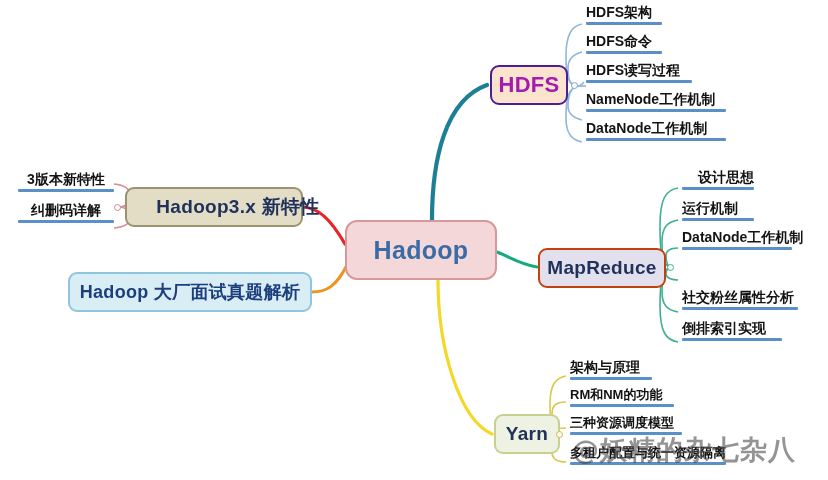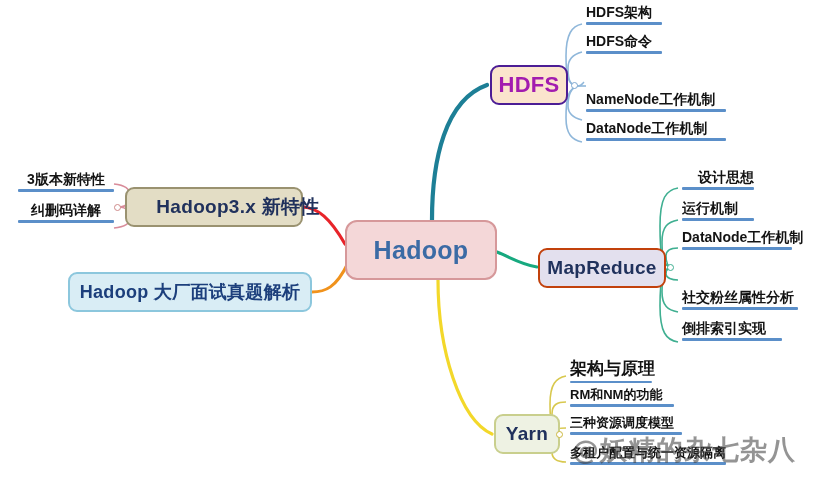--- a/index.html
+++ b/index.html
@@ -213,20 +213,24 @@
   </div>
 
   <div class="leaf right" style="left:586px; top:5px; width:76px; font-size:14px;">
     <span class="leaf-label">HDFS架构</span>
     <span class="leaf-rule"></span>
   </div>
   <div class="leaf right" style="left:586px; top:34px; width:76px; font-size:14px;">
     <span class="leaf-label">HDFS命令</span>
     <span class="leaf-rule"></span>
   </div>
+  <div class="leaf right" style="left:586px; top:63px; width:106px; font-size:14px;">
+    <span class="leaf-label">HDFS读写过程</span>
+    <span class="leaf-rule"></span>
+  </div>
   <div class="leaf right" style="left:586px; top:92px; width:140px; font-size:14px;">
     <span class="leaf-label">NameNode工作机制</span>
     <span class="leaf-rule"></span>
   </div>
   <div class="leaf right" style="left:586px; top:121px; width:140px; font-size:14px;">
     <span class="leaf-label">DataNode工作机制</span>
     <span class="leaf-rule"></span>
   </div>
 
   <div class="leaf right" style="left:682px; top:170px; width:72px; font-size:14px;text-align:right;">
@@ -243,21 +247,21 @@
   </div>
   <div class="leaf right" style="left:682px; top:290px; width:116px; font-size:14px;">
     <span class="leaf-label">社交粉丝属性分析</span>
     <span class="leaf-rule"></span>
   </div>
   <div class="leaf right" style="left:682px; top:321px; width:100px; font-size:14px;">
     <span class="leaf-label">倒排索引实现</span>
     <span class="leaf-rule"></span>
   </div>
 
-  <div class="leaf right" style="left:570px; top:360px; width:82px; font-size:17px;font-family:Liberation Serif, serif;">
+  <div class="leaf right" style="left:570px; top:360px; width:82px; font-size:14px;font-family:Liberation Serif, serif;">
     <span class="leaf-label">架构与原理</span>
     <span class="leaf-rule"></span>
   </div>
   <div class="leaf right" style="left:570px; top:388px; width:104px; font-size:13px;">
     <span class="leaf-label">RM和NM的功能</span>
     <span class="leaf-rule"></span>
   </div>
   <div class="leaf right" style="left:570px; top:416px; width:112px; font-size:13px;">
     <span class="leaf-label">三种资源调度模型</span>
     <span class="leaf-rule"></span>

